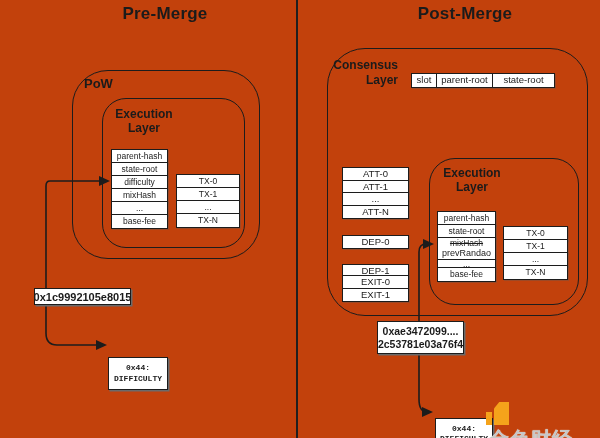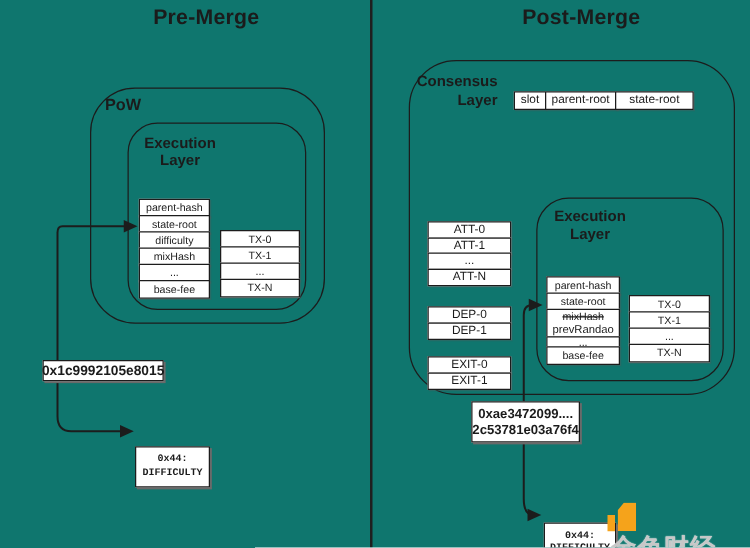--- a/index.html
+++ b/index.html
@@ -1,33 +1,33 @@
 <!DOCTYPE html>
 <html><head>
 <meta charset="utf-8">
 <style>
   html,body{margin:0;padding:0;background:#fff;}
   #stage{
-    position:relative;width:600px;height:438px;background:#0f766e;overflow:hidden;
+    position:relative;width:600px;height:438px;background:#c2410c;overflow:hidden;
     font-family:"Liberation Sans",sans-serif;color:#1b1b1b;
   }
   .abs{position:absolute;}
   .title{font-size:17px;font-weight:bold;text-align:center;letter-spacing:.2px;z-index:3;}
   .divider{left:296px;top:0;width:1.5px;height:438px;background:#1f1f1f;z-index:2;}
   svg.lines{position:absolute;left:0;top:0;z-index:1;}
   .round-box{border:1.6px solid #1c1c1c;background:transparent;z-index:2;}
   .box-label{font-weight:bold;font-size:12px;line-height:14px;text-align:center;z-index:3;}
   .stack{display:flex;flex-direction:column;z-index:4;}
   .cell{
     border:1.5px solid #1c1c1c;background:#fff;margin-top:-1.5px;
     display:flex;align-items:center;justify-content:center;
     font-size:8.5px;line-height:10px;height:12.5px;flex:none;
     box-shadow:1px 1px 0 rgba(90,90,90,.35);
   }
-  .stack .cell:first-child{margin-top:14px;}
+  .stack .cell:first-child{margin-top:4px;}
   .cell.tall{height:21px;flex-direction:column;justify-content:center;}
   .cell.short{height:8px;}
   .cell .strike{text-decoration:line-through;font-size:8.5px;line-height:9px;}
   .cell .newfield{font-size:9px;line-height:10px;}
   .hrow{display:flex;flex-direction:row;z-index:4;}
   .hrow .cell{margin-top:4px;margin-left:-1.5px;text-align:center;}
   .hrow .cell:first-child{margin-left:0;}
   .hash-box{
     border:1.6px solid #1c1c1c;background:#fff;z-index:5;
     display:flex;flex-direction:column;align-items:center;justify-content:center;
@@ -121,21 +121,21 @@
 
 
 
   <div class="abs stack" style="left:342px;top:163px;width:67px;">
     <div class="cell" style="height:12px;font-size:9.5px;">ATT-0</div>
     <div class="cell" style="height:12px;font-size:9.5px;">ATT-1</div>
     <div class="cell" style="height:12px;font-size:9.5px;">...</div>
     <div class="cell" style="height:12px;font-size:9.5px;">ATT-N</div>
   </div>
 
-  <div class="abs stack" style="left:342px;top:231px;width:67px;">
+  <div class="abs stack" style="left:342px;top:231px;width:67px;gap:16px;">
     <div class="cell" style="height:12px;font-size:9.5px;">DEP-0</div>
     <div class="cell" style="height:12px;font-size:9.5px;">DEP-1</div>
   </div>
 
   <div class="abs stack" style="left:342px;top:271px;width:67px;">
     <div class="cell" style="height:12px;font-size:9.5px;">EXIT-0</div>
     <div class="cell" style="height:12px;font-size:9.5px;">EXIT-1</div>
   </div>
 
   <div class="abs round-box" style="left:429px;top:158px;width:148px;height:145px;border-radius:26px;"></div>

